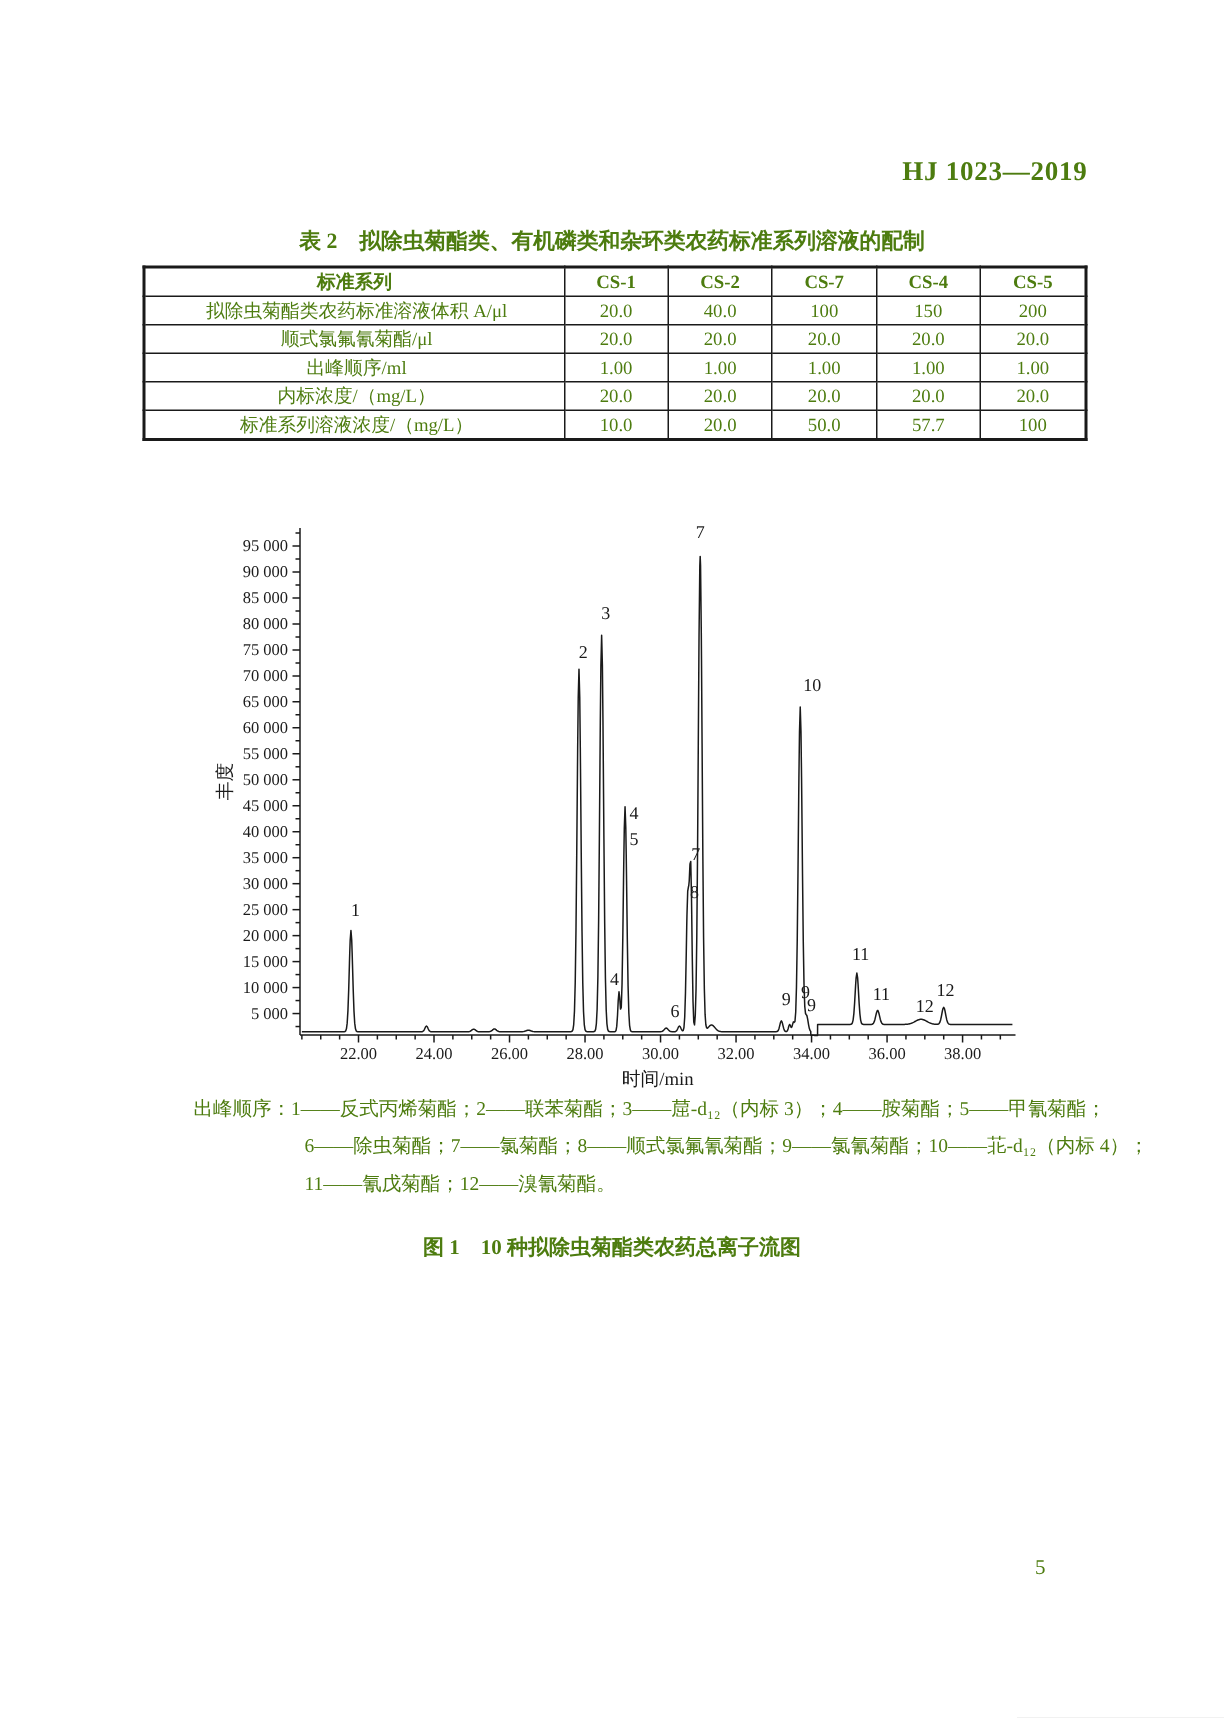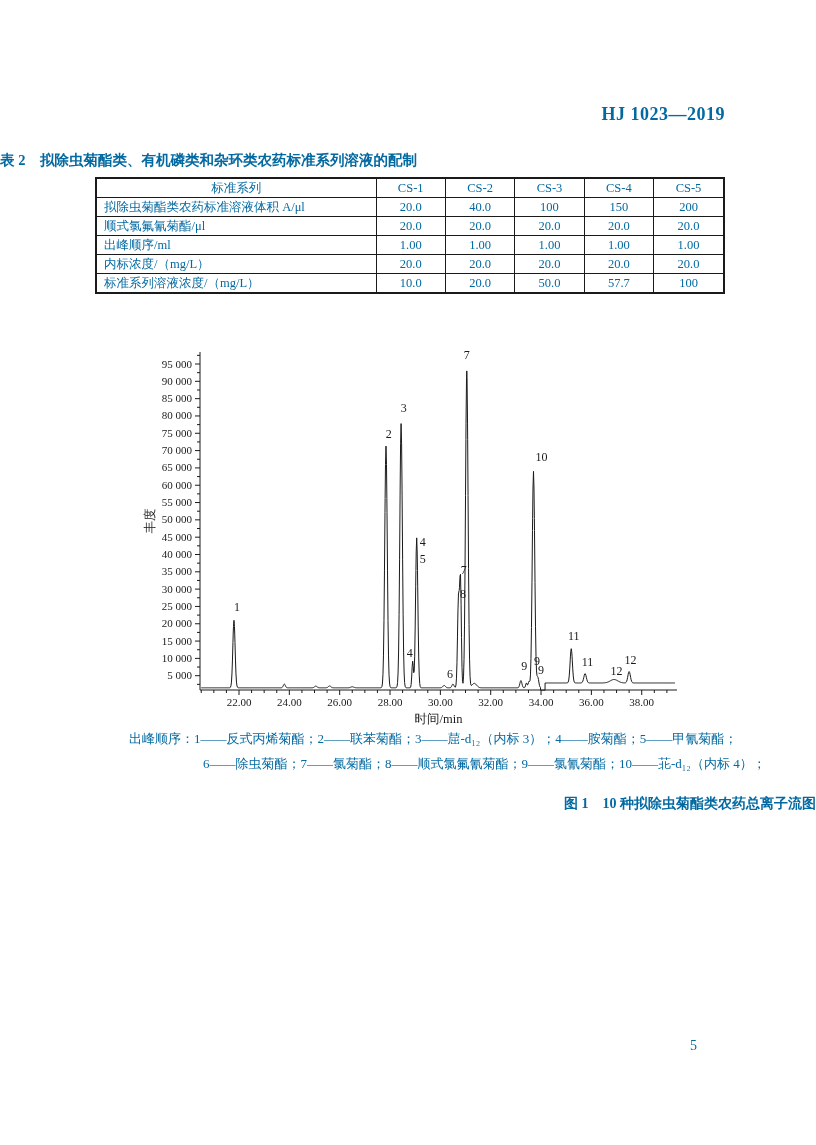--- a/index.html
+++ b/index.html
@@ -1,51 +1,51 @@
 <!DOCTYPE html>
 <html><head>
 <meta charset="utf-8">
 <style>
   html,body{margin:0;padding:0;background:#e8e8e8;}
   .page{
     position:relative;width:816px;height:1145px;margin:0 auto;background:#ffffff;
-    font-family:"Liberation Serif","DejaVu Serif",serif;color:#0369a1;overflow:hidden;
+    font-family:"Liberation Serif","DejaVu Serif",serif;color:#4d7c0f;overflow:hidden;
   }
   .std-code{
     position:absolute;top:104px;right:91px;font-size:18px;font-weight:bold;
     letter-spacing:0.5px;
   }
   .table-title{
-    position:absolute;top:151px;left:0;width:100%;text-align:left;
+    position:absolute;top:151px;left:0;width:100%;text-align:center;
     font-size:14.5px;font-weight:bold;
   }
   table.cfg{
     position:absolute;top:177px;left:95px;width:630px;border-collapse:collapse;
     font-size:12.5px;
   }
   table.cfg th,table.cfg td{
     border:1px solid #1a1a1a;height:18px;padding:0 4px;text-align:center;
     font-weight:normal;white-space:nowrap;
   }
   table.cfg{border:2px solid #1a1a1a;}
-  table.cfg tr:first-child th{font-weight:normal;}
-  table.cfg td.rowhead{text-align:left;padding-left:7px;}
+  table.cfg tr:first-child th{font-weight:bold;}
+  table.cfg td.rowhead{text-align:center;padding-left:7px;}
   table.cfg col.c0{width:280px;}
   .chart-wrap{position:absolute;left:140px;top:345px;width:545px;height:385px;}
   .chart-wrap svg{display:block;}
   .tick-label{font-family:"Liberation Serif","DejaVu Serif",serif;font-size:11px;fill:#1a1a1a;}
   .axis-title{font-family:"Liberation Serif","DejaVu Serif",serif;font-size:12.5px;fill:#1a1a1a;}
   .peak-label{font-family:"Liberation Serif","DejaVu Serif",serif;font-size:12px;fill:#1a1a1a;}
   .captions{
     position:absolute;left:112px;top:726px;width:620px;font-size:13px;line-height:25px;margin-left:17px;
   }
   .captions .cap-line{white-space:nowrap;}
   .captions .indent{padding-left:74px;}
   .fig-title{
-    position:absolute;top:795px;left:0;width:100%;text-align:right;
+    position:absolute;top:823px;left:0;width:100%;text-align:center;
     font-size:14px;font-weight:bold;
   }
   .page-num{position:absolute;top:1038px;left:690px;font-size:14px;}
 </style>
 </head>
 <body>
 
 <div class="page">
 
   <div class="std-code">HJ 1023—2019</div>
@@ -59,21 +59,21 @@
         <col>
         <col>
         <col>
         <col>
       </colgroup>
     <thead>
       <tr id="cfg-head">
           <th>标准系列</th>
           <th>CS-1</th>
           <th>CS-2</th>
-          <th>CS-3</th>
+          <th>CS-7</th>
           <th>CS-4</th>
           <th>CS-5</th>
         </tr>
     </thead>
     <tbody id="cfg-body">
         <tr>
           <td class="rowhead">拟除虫菊酯类农药标准溶液体积 A/μl</td>
           <td>20.0</td>
           <td>40.0</td>
           <td>100</td>
@@ -252,19 +252,20 @@
           <text x="447.6045000000001" y="321.34936" text-anchor="middle" class="peak-label">11</text>
           <text x="476.55" y="329.66104" text-anchor="middle" class="peak-label">12</text>
           <text x="490.39349999999996" y="319.27144" text-anchor="middle" class="peak-label">12</text>
         </g>
       </svg>
   </div>
 
   <div class="captions">
     <div class="cap-line">出峰顺序：1——反式丙烯菊酯；2——联苯菊酯；3——䓛-d₁₂（内标 3）；4——胺菊酯；5——甲氰菊酯；</div>
     <div class="cap-line indent">6——除虫菊酯；7——氯菊酯；8——顺式氯氟氰菊酯；9——氯氰菊酯；10——苝-d₁₂（内标 4）；</div>
+    <div class="cap-line indent">11——氰戊菊酯；12——溴氰菊酯。</div>
   </div>
 
   <div class="fig-title">图 1　10 种拟除虫菊酯类农药总离子流图</div>
 
   <div class="page-num">5</div>
 
 </div>
 
 </body></html>

